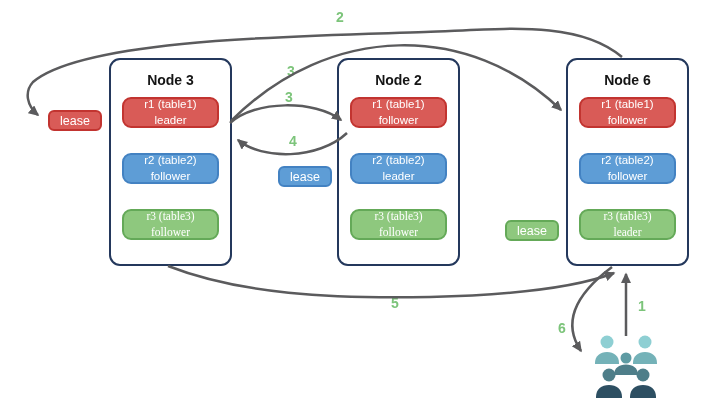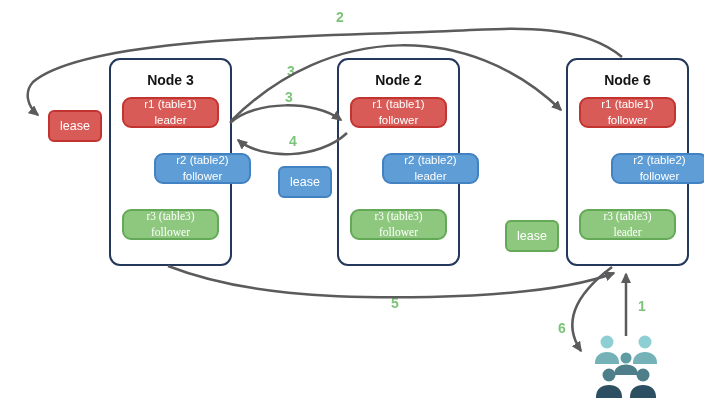--- a/index.html
+++ b/index.html
@@ -15,25 +15,25 @@
   .node-n1{left:109px;} .node-n2{left:337px;} .node-n3{left:566px;}
   .node-title{
     margin-top:12px;text-align:center;font-size:14px;font-weight:bold;color:#151515;
   }
   .replica{
     position:absolute;left:11px;width:97px;height:31px;border-radius:9px;box-sizing:border-box;
     color:#fff;font-size:11.5px;line-height:1.32;text-align:center;
     display:flex;flex-direction:column;justify-content:center;
   }
   .replica.row1{top:37px;background:var(--replica-red);border:2px solid var(--replica-red-border);}
-  .replica.row2{top:93px;background:var(--replica-blue);border:2px solid var(--replica-blue-border);margin-left:32px;}
+  .replica.row2{top:93px;background:var(--replica-blue);border:2px solid var(--replica-blue-border);}
   .replica.row3{top:149px;background:var(--replica-green);border:2px solid var(--replica-green-border);font-family:Liberation Serif, serif;}
   
   .lease{
-    position:absolute;width:54px;height:32px;border-radius:6px;box-sizing:border-box;
+    position:absolute;width:54px;height:21px;border-radius:6px;box-sizing:border-box;
     color:#fff;font-size:12.5px;display:flex;align-items:center;justify-content:center;
   }
   .lease-r1{left:48px;top:110px;background:var(--replica-red);border:2px solid var(--replica-red-border);}
   .lease-r2{left:278px;top:166px;background:var(--replica-blue);border:2px solid var(--replica-blue-border);}
   .lease-r3{left:505px;top:220px;background:var(--replica-green);border:2px solid var(--replica-green-border);}
   
   .step{
     position:absolute;transform:translate(-50%,-50%);
     color:var(--step-number,#7cc47a);font-size:14px;font-weight:bold;
   }

